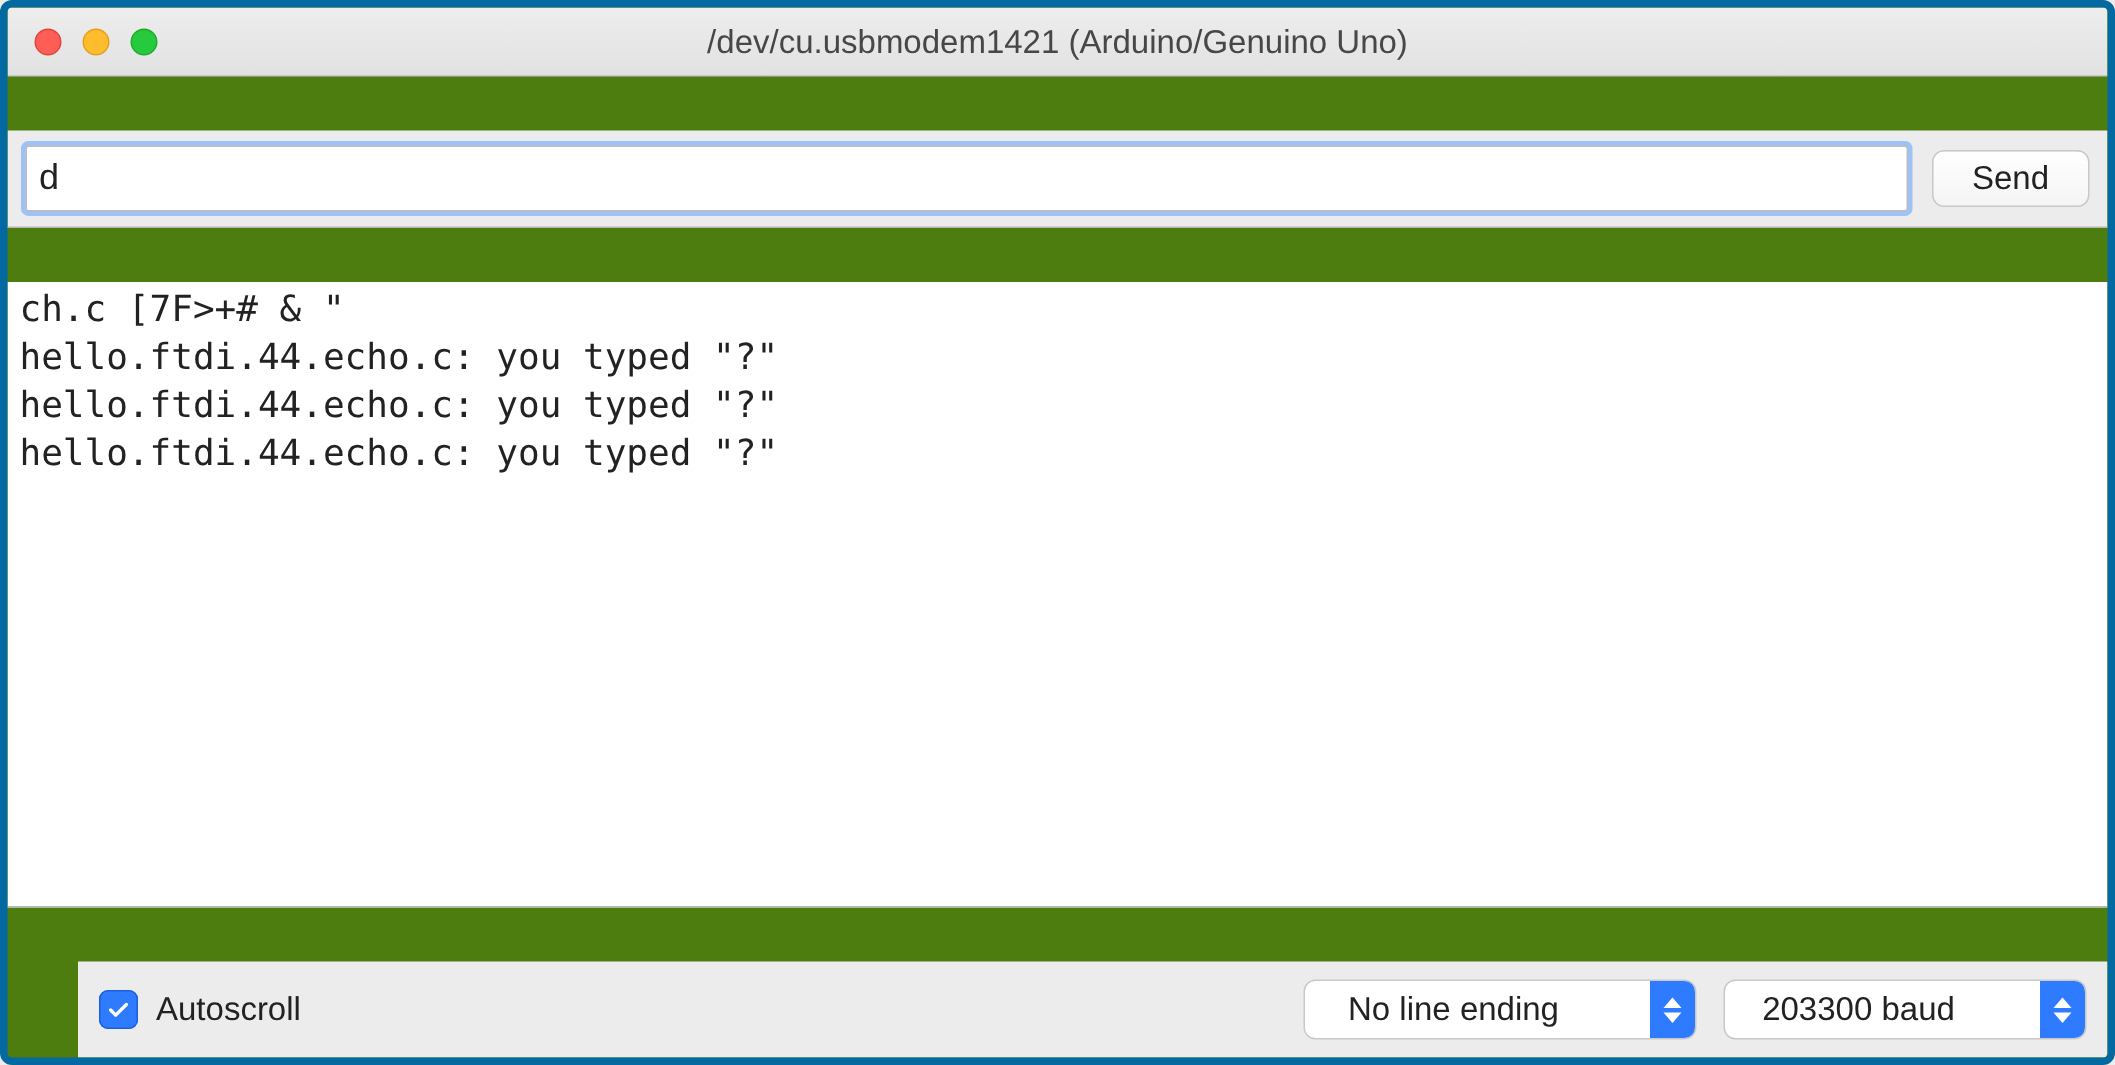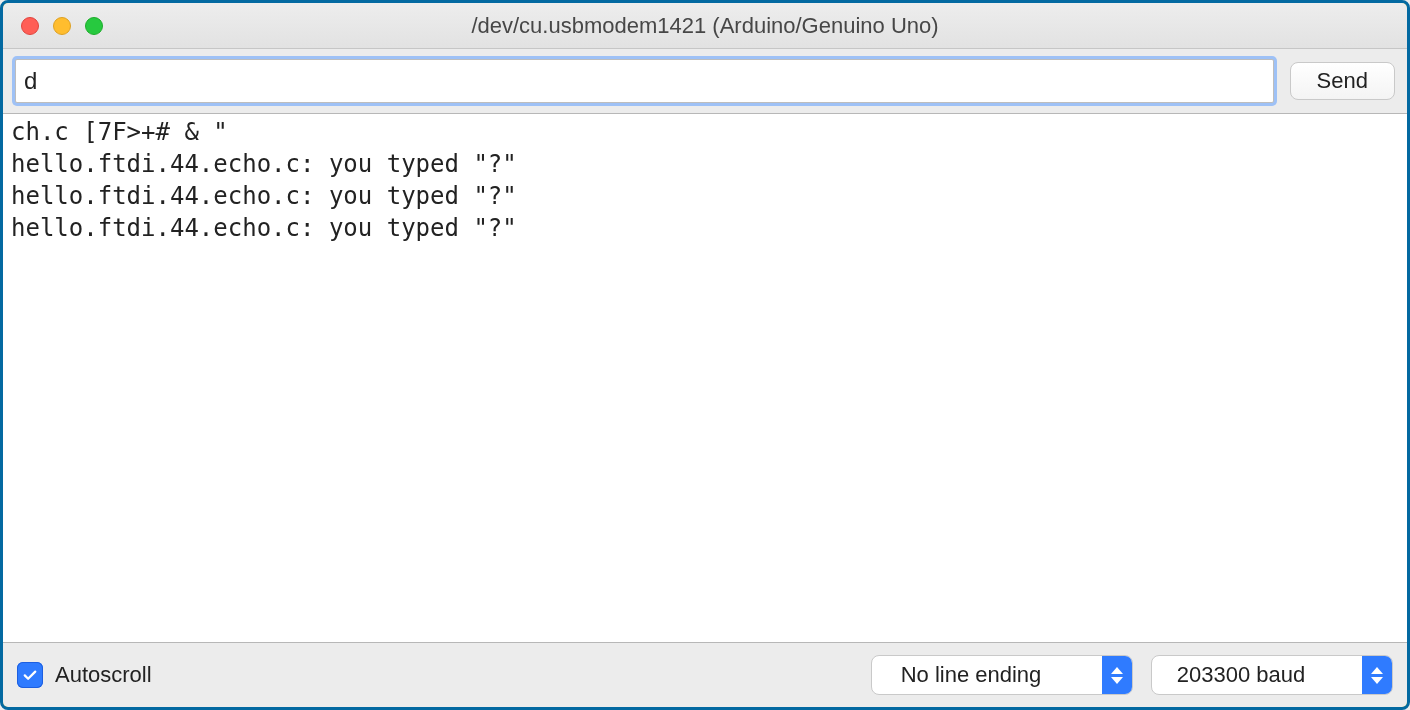--- a/index.html
+++ b/index.html
@@ -8,23 +8,24 @@
     width: 1410px; height: 710px;
     font-family: "Helvetica Neue", Helvetica, Arial, sans-serif;
     background: #ececec;
     overflow: hidden;
     -webkit-font-smoothing: antialiased;
   }
   .window {
     width: 1410px; height: 710px;
     display: flex; flex-direction: column;
     background: #4d7c0f;
-    border: 3px solid #0369a1;
+    border: 5px solid #0369a1;
     border-radius: 8px;
     overflow: hidden;
+    gap: 36px;
   }
   
   .titlebar {
     height: 46px;
     display: flex; align-items: center;
     background: linear-gradient(#ededed, #e2e2e2);
     border-bottom: 1px solid #c6c6c6;
     position: relative;
   }
   .traffic {
@@ -87,20 +88,21 @@
     overflow: auto;
     border-bottom: 1px solid #b7b7b7;
   }
   
   .bottombar {
     height: 64px;
     display: flex; align-items: center;
     padding: 0 14px;
     gap: 18px;
     background: #ececec;
+    margin-left: 47px;
   }
   .checkwrap {
     display: flex; align-items: center; gap: 12px;
     font-size: 22px; color: #222;
   }
   .checkbox {
     width: 26px; height: 26px;
     border-radius: 6px;
     background: #2f7bff;
     display: flex; align-items: center; justify-content: center;

